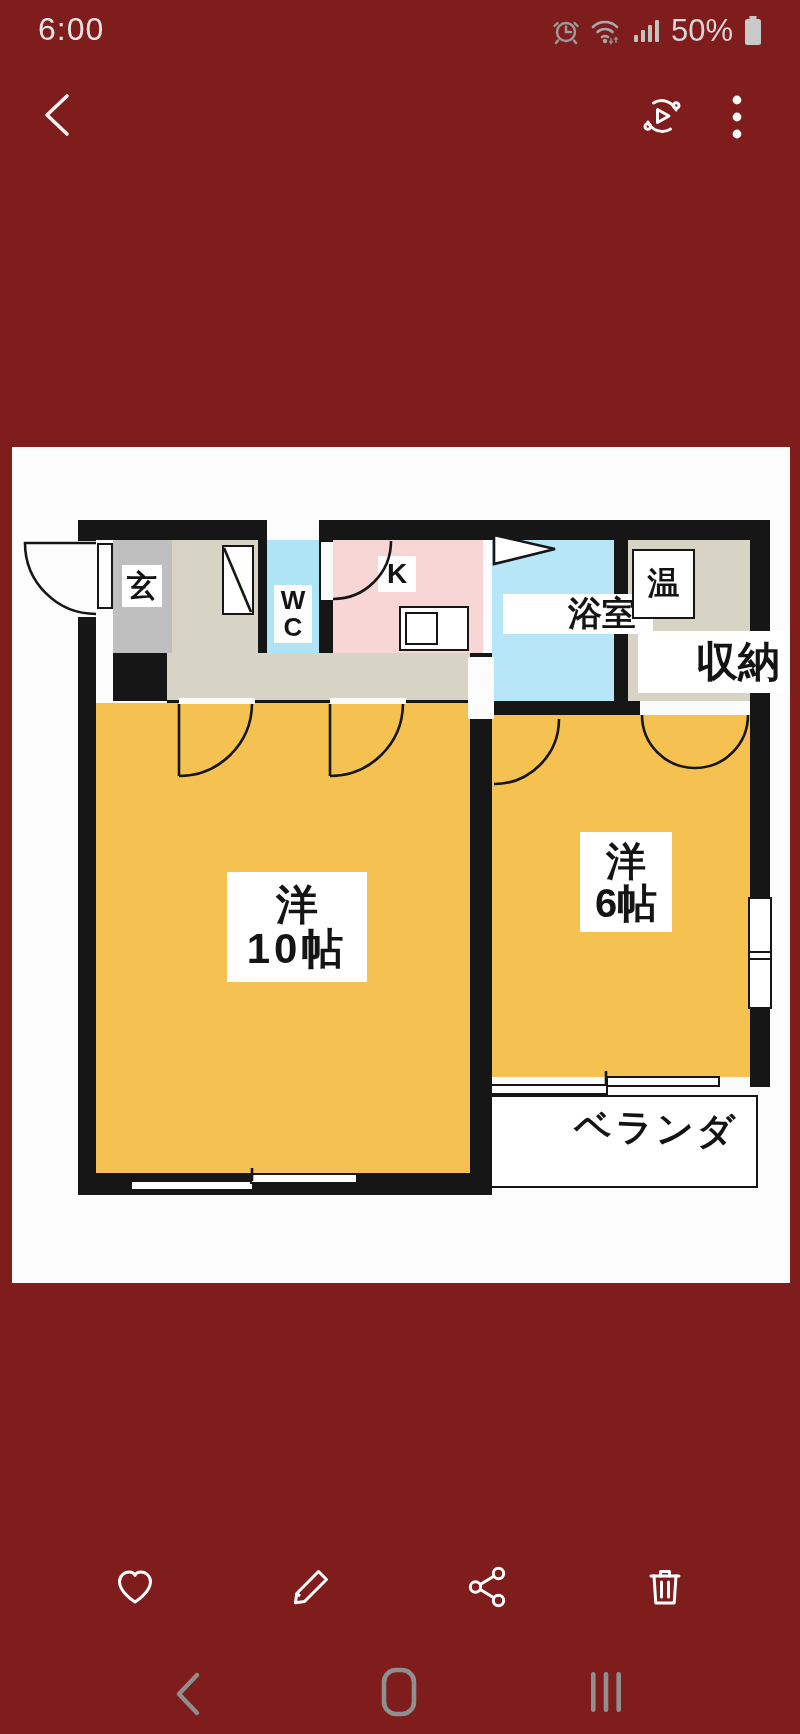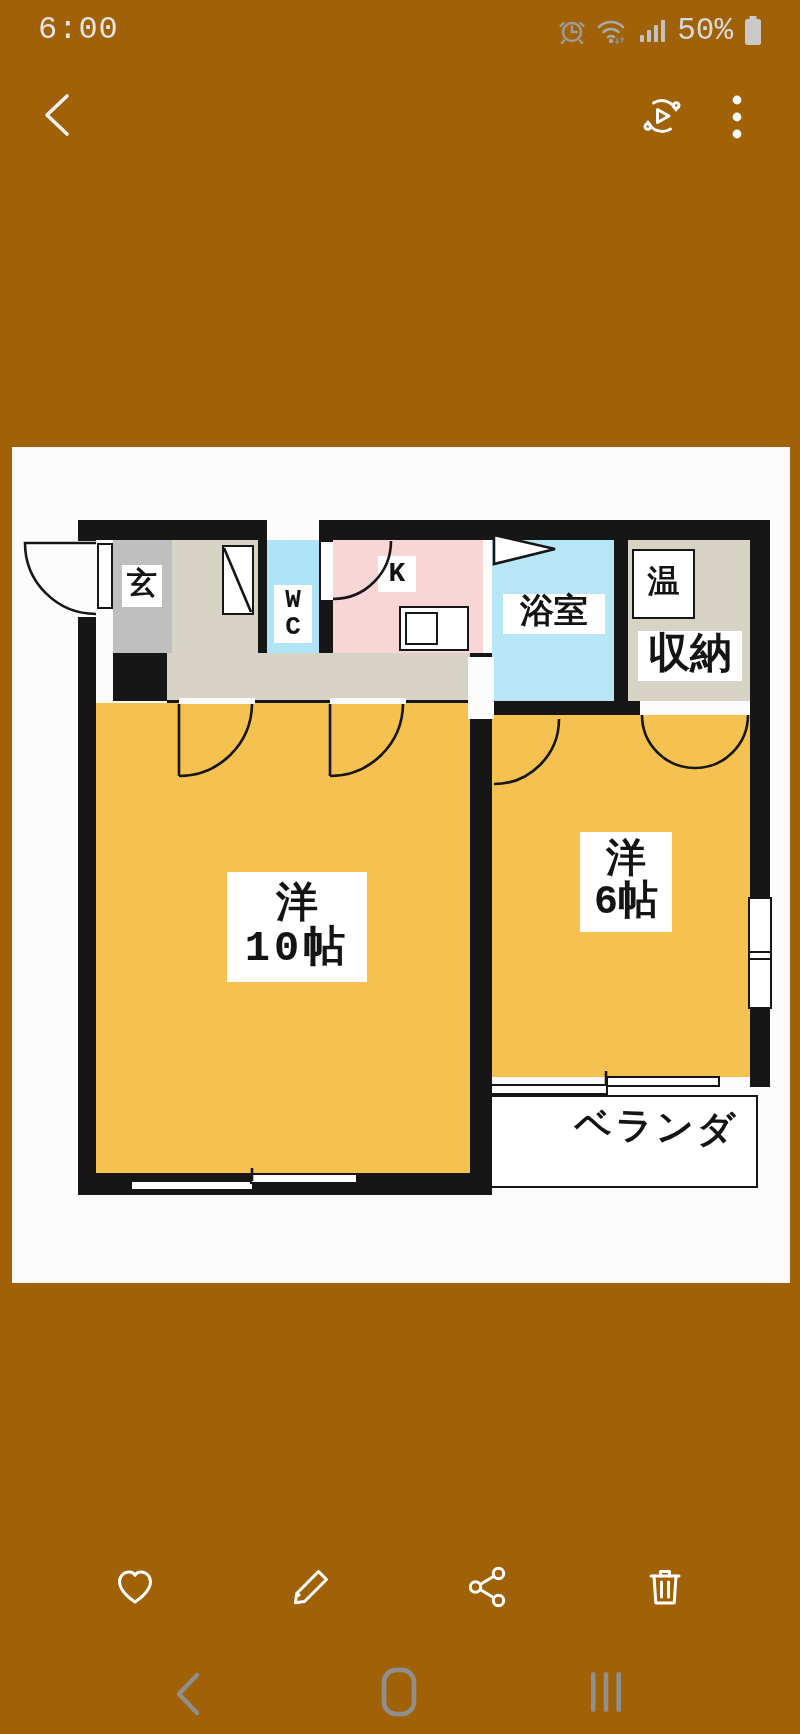--- a/index.html
+++ b/index.html
@@ -1,17 +1,17 @@
 <!DOCTYPE html>
 <html><head>
 <meta charset="utf-8">
 <style>
   html,body{margin:0;padding:0;background:#000;}
-  .screen{position:relative;width:800px;height:1734px;background:#a16207;overflow:hidden;
-          font-family:Liberation Mono, monospace;}
+  .screen{position:relative;width:800px;height:1734px;background:#7f1d1d;overflow:hidden;
+          font-family:Liberation Sans, sans-serif;}
   
   .statusbar{position:absolute;left:0;top:0;width:800px;height:62px;}
   .time{position:absolute;left:38px;top:11px;font-size:32px;color:#e4e4e4;letter-spacing:1px;}
   .sright{position:absolute;right:38px;top:13px;display:flex;align-items:center;gap:11px;}
   .pct{font-size:31px;color:#d8d8d8;}
   
   .appbar{position:absolute;left:0;top:75px;width:800px;height:84px;}
   .iconbtn{position:absolute;background:none;border:none;padding:0;cursor:pointer;}
   
   .photo{position:absolute;left:12px;top:447px;width:778px;height:836px;background:#fcfcfc;}
@@ -149,27 +149,27 @@
     <div class="plabel" style="left:110px;top:118px;width:40px;height:42px;font-size:30px;">
       <span>玄</span>
       </div>
     <div class="plabel" style="left:262px;top:138px;width:38px;height:58px;font-size:26px;">
       <span>W</span>
       <span>C</span>
       </div>
     <div class="plabel" style="left:366px;top:109px;width:38px;height:36px;font-size:28px;">
       <span>K</span>
       </div>
-    <div class="plabel" style="left:491px;top:147px;width:102px;height:40px;font-size:34px;">
+    <div class="plabel" style="left:491px;top:147px;width:102px;height:40px;font-size:34px;padding-left:48px;">
       <span>浴室</span>
       </div>
     <div class="plabel" style="left:620px;top:102px;width:63px;height:70px;font-size:32px;border:2px solid #161616;box-sizing:border-box;">
       <span>温</span>
       </div>
-    <div class="plabel" style="left:626px;top:184px;width:104px;height:50px;font-size:42px;">
+    <div class="plabel" style="left:626px;top:184px;width:104px;height:62px;font-size:42px;padding-left:48px;">
       <span>収納</span>
       </div>
     <div class="plabel" style="left:215px;top:425px;width:140px;height:110px;font-size:42px;">
       <span>洋</span>
       <span style="letter-spacing:4px;">10帖</span>
       </div>
     <div class="plabel" style="left:568px;top:385px;width:92px;height:100px;font-size:40px;">
       <span>洋</span>
       <span>6帖</span>
       </div>

